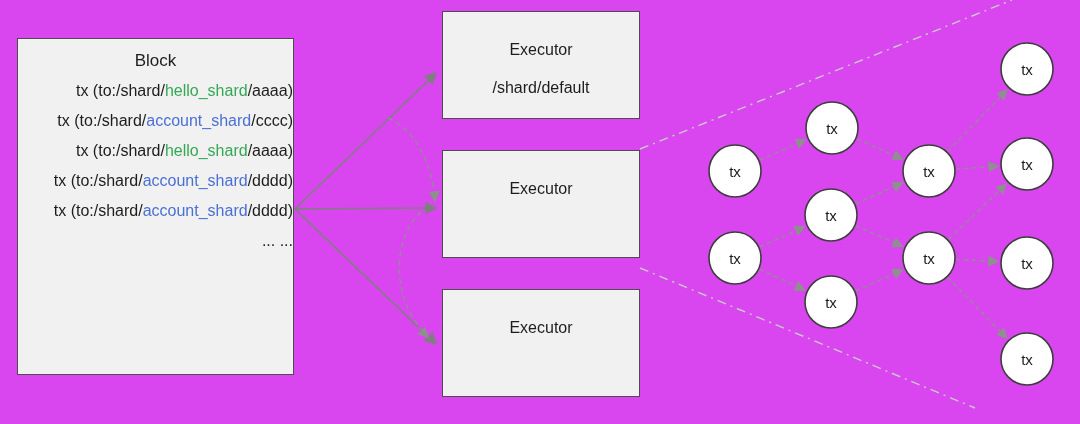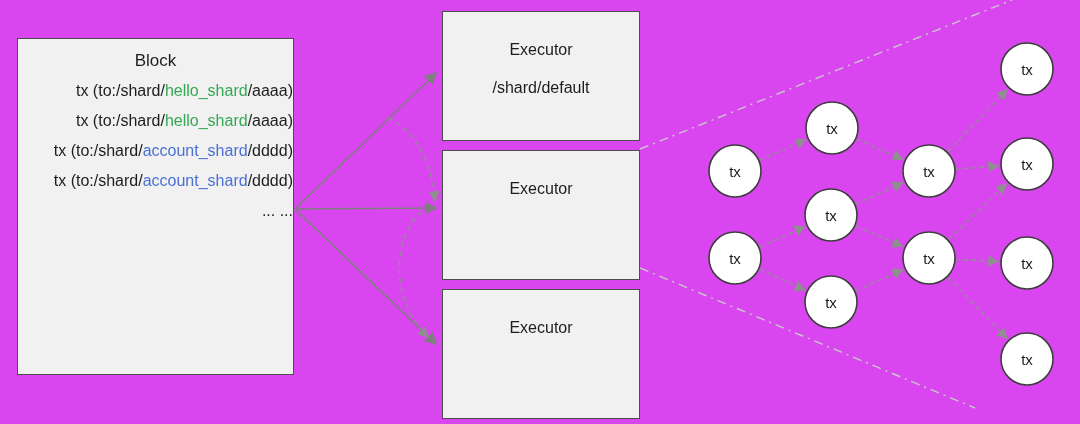--- a/index.html
+++ b/index.html
@@ -16,21 +16,21 @@
     box-sizing:border-box;
   }
   .block-box{ left:17px; top:38px; width:277px; height:337px; }
   .block-title{ text-align:center; font-size:17px; padding-top:12px; }
   .block-lines{ margin-top:5px; padding-left:9px;text-align:right; }
   .tx-line{ height:30px; line-height:30px; font-size:16px; white-space:nowrap; }
   .seg-default{ color:var(--ink); }
   .seg-green{ color:var(--green); }
   .seg-blue{ color:var(--blue); }
   .exec-box{
-    left:442px; width:198px; height:130px; border-width:1.5px;
+    left:442px; width:198px; height:108px; border-width:1.5px;
     display:flex; flex-direction:column; align-items:center; padding-top:29px; gap:20px;
   }
   .exec-1{ top:11px; } .exec-2{ top:150px; } .exec-3{ top:289px; }
   .exec-title{ font-size:16px; }
   .exec-path{ font-size:16px; white-space:nowrap; }
   svg.overlay{ position:absolute; left:0; top:0; pointer-events:none; }
   .solid-arrow{ stroke:var(--arrow); stroke-width:1.6; fill:none; }
   .order-arc{ stroke:var(--edge); stroke-width:1.4; fill:none; stroke-dasharray:5 4; }
   .guide-line{ stroke:var(--guide); stroke-width:1.4; fill:none; stroke-dasharray:9 5 2 5; }
   .dag-edge{ stroke:var(--edge); stroke-width:1.4; fill:none; stroke-dasharray:4.5 3.5; }
@@ -41,20 +41,21 @@
 </style>
 </head>
 <body>
 
 <div class="canvas">
 
   <div class="box block-box">
     <div class="block-title">Block</div>
     <div class="block-lines" id="block-lines">
         <div class="tx-line"><span class="seg-default">tx (to:/shard/</span><span class="seg-green">hello_shard</span><span class="seg-default">/aaaa)</span></div>
+        <div class="tx-line"><span class="seg-default">tx (to:/shard/</span><span class="seg-blue">account_shard</span><span class="seg-default">/cccc)</span></div>
         <div class="tx-line"><span class="seg-default">tx (to:/shard/</span><span class="seg-green">hello_shard</span><span class="seg-default">/aaaa)</span></div>
         <div class="tx-line"><span class="seg-default">tx (to:/shard/</span><span class="seg-blue">account_shard</span><span class="seg-default">/dddd)</span></div>
         <div class="tx-line"><span class="seg-default">tx (to:/shard/</span><span class="seg-blue">account_shard</span><span class="seg-default">/dddd)</span></div>
         <div class="tx-line"><span class="seg-default">... ...</span></div>
       </div>
   </div>
 
   <div class="box exec-box exec-1">
     <div class="exec-title">Executor</div>
     <div class="exec-path"><span class="seg-default">/shard/default</span></div>

